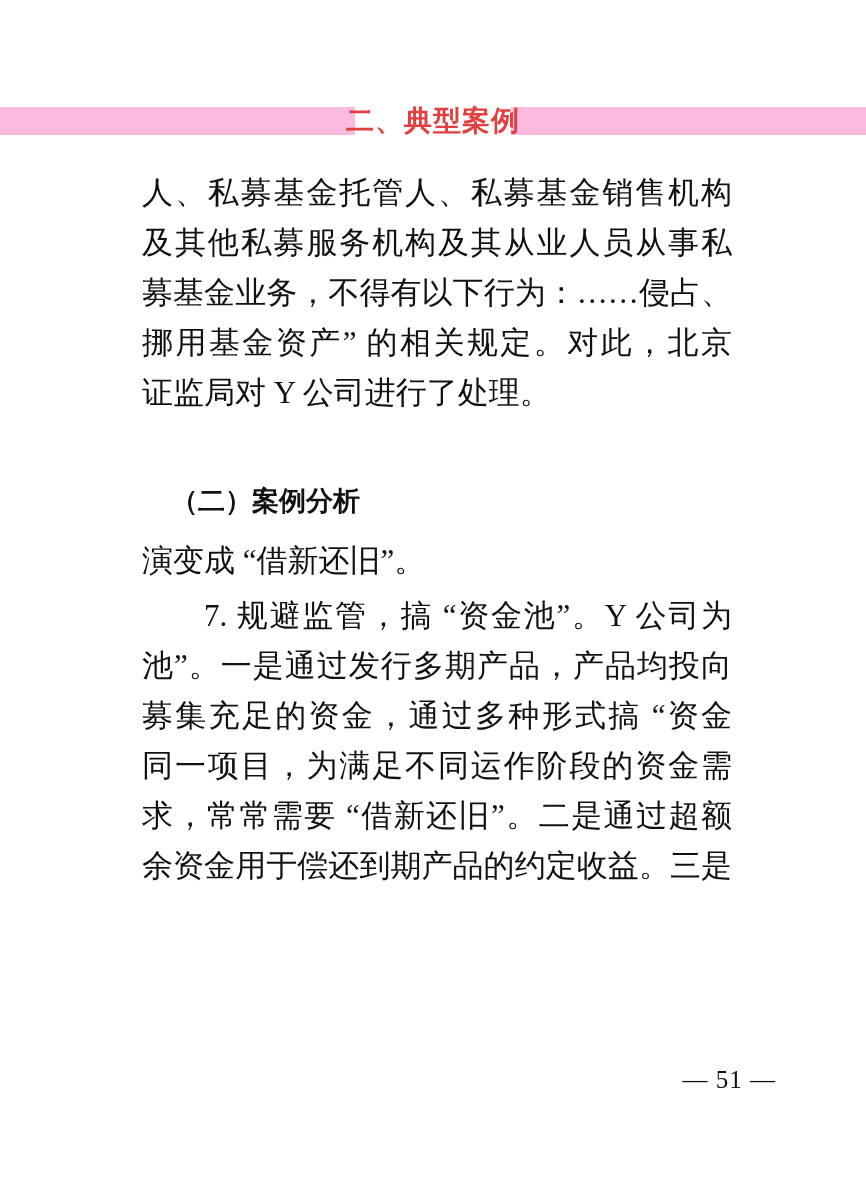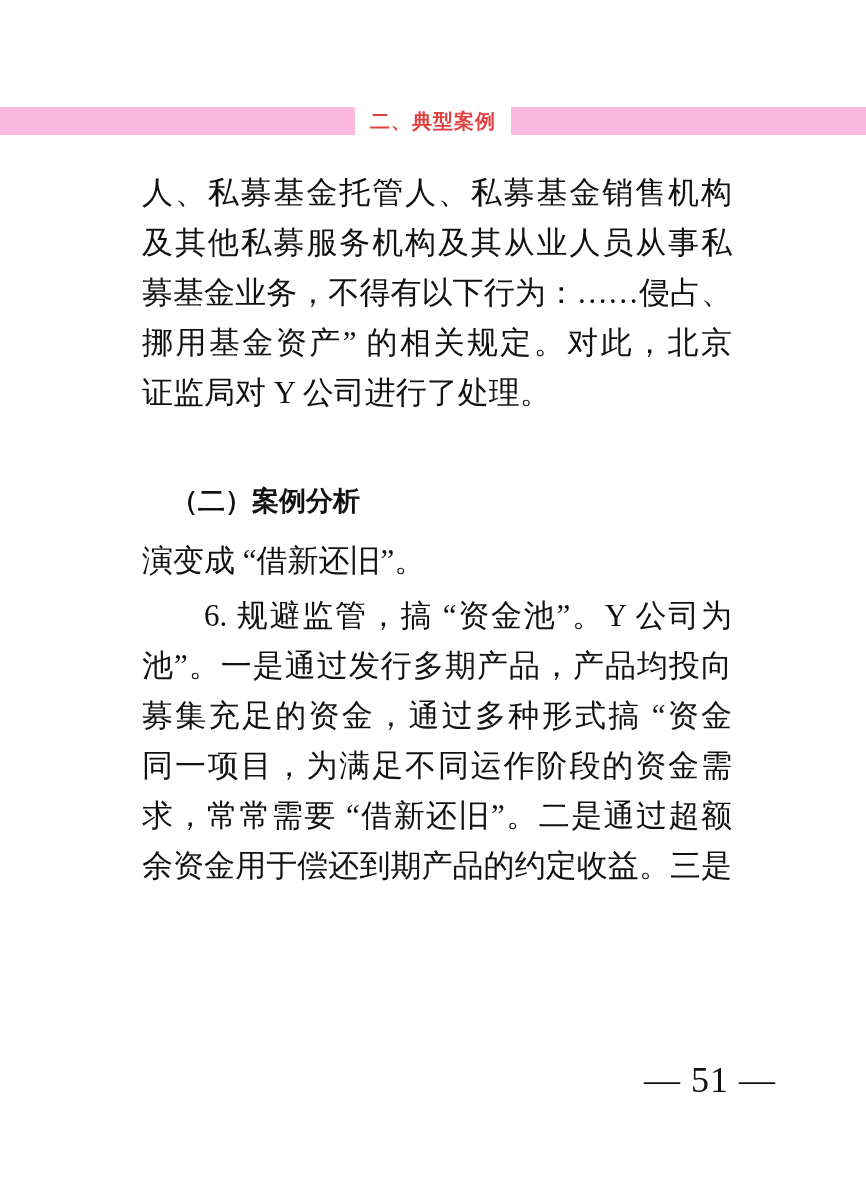--- a/index.html
+++ b/index.html
@@ -27,21 +27,21 @@
     left: 355px; top: -4px;
     width: 156px; height: 36px;
     background: #ffffff;
     display: flex;
     align-items: center;
     justify-content: center;
   }
   .header-title {
     font-family: Liberation Sans, sans-serif;
     font-weight: bold;
-    font-size: 20px;
+    font-size: 28px;
     letter-spacing: 1px;
     color: #e23f3f;
     white-space: nowrap;
   }
 
   
   .content {
     position: absolute;
     left: 142px; top: 168px;
     width: 590px;
@@ -72,21 +72,21 @@
     color: #111111;
   }
   .para2 { margin-top: 10px; }
   .para3 { margin-top: 5px; }
 
   
   .page-number {
     position: absolute;
     top: 1063px;
     right: 90px;
-    font-size: 36px;
+    font-size: 25px;
     line-height: 34px;
     color: #111111;
     letter-spacing: 1px;
     white-space: nowrap;
   }
 </style>
 </head>
 <body>
 
 <div class="page">
@@ -107,21 +107,21 @@
       <div class="line">证监局对 Y 公司进行了处理。</div>
     </div>
 
     <div class="section-heading">（二）案例分析</div>
 
     <div class="para2">
       <div class="line">演变成 “借新还旧”。</div>
     </div>
 
     <div class="para3">
-      <div class="line just indent">6. 规避监管，搞 “资金池”。Y 公司为</div>
+      <div class="line just indent">7. 规避监管，搞 “资金池”。Y 公司为</div>
       <div class="line just">池”。一是通过发行多期产品，产品均投向</div>
       <div class="line just">募集充足的资金，通过多种形式搞 “资金</div>
       <div class="line just">同一项目，为满足不同运作阶段的资金需</div>
       <div class="line just">求，常常需要 “借新还旧”。二是通过超额</div>
       <div class="line just">余资金用于偿还到期产品的约定收益。三是</div>
     </div>
 
   </div>
 
   <div class="page-number">— 51 —</div>

